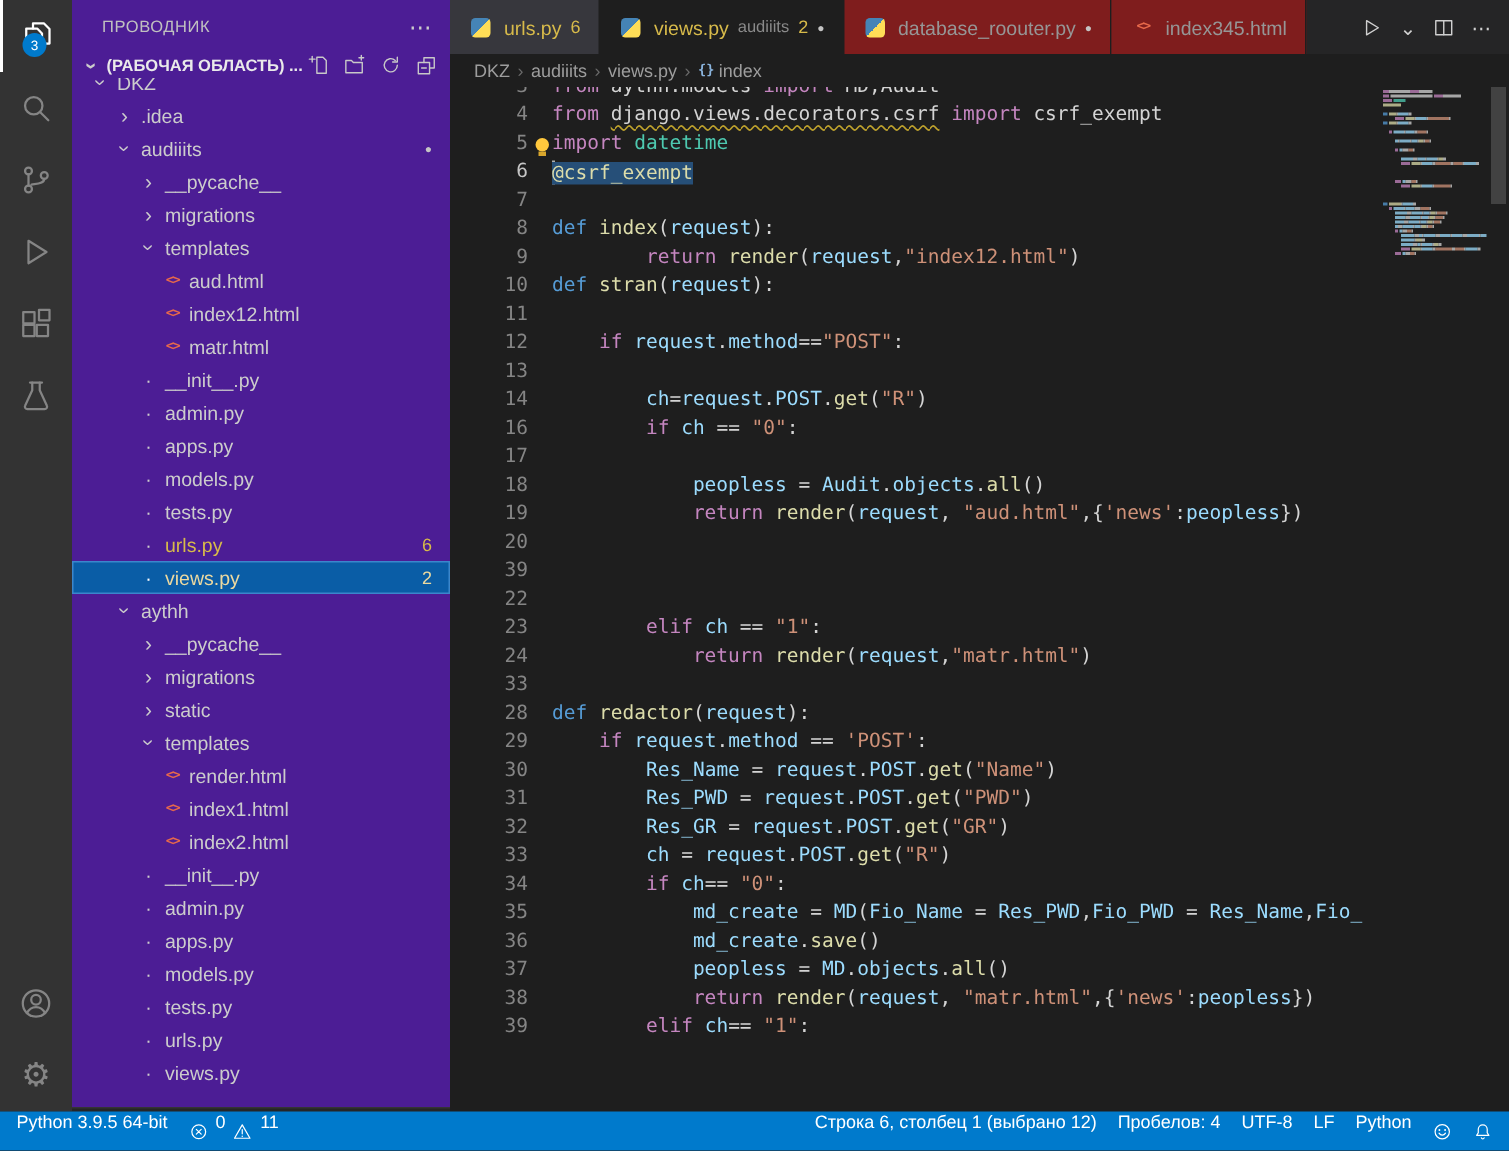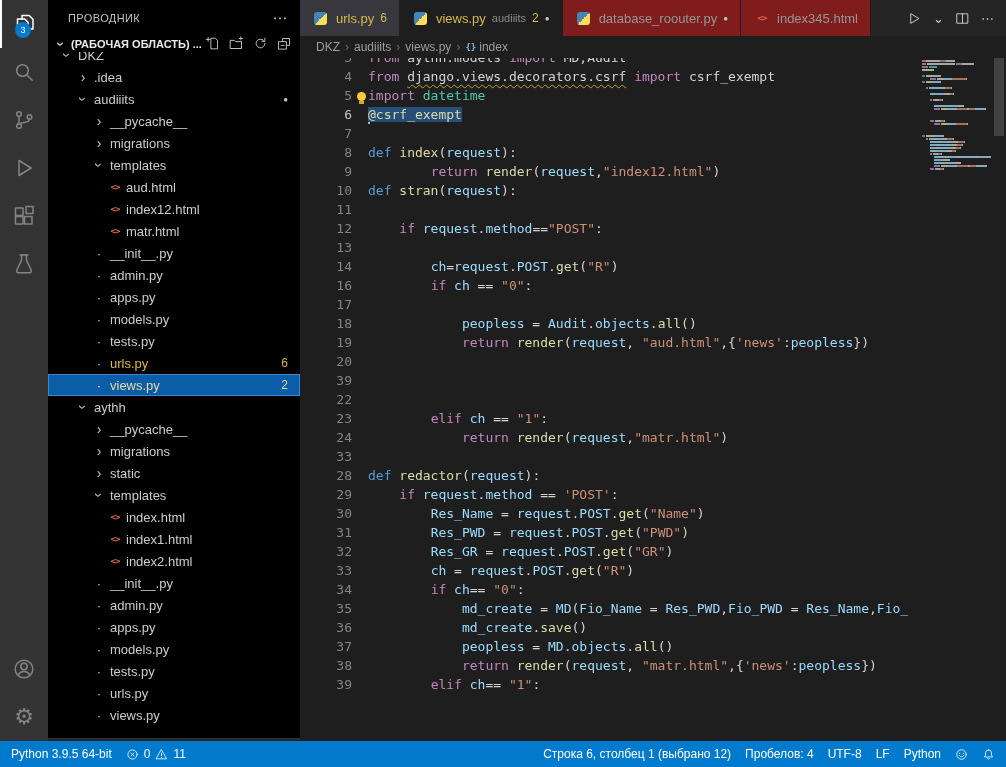--- a/index.html
+++ b/index.html
@@ -14,21 +14,21 @@
   .ab-item{width:48px;height:48px;display:flex;align-items:center;justify-content:center;
     color:#858585;position:relative;cursor:pointer}
   .ab-item.active{color:#ffffff;border-left:2px solid #ffffff}
   .ab-item svg{width:24px;height:24px}
   .ab-item .txtic{font-size:22px;line-height:1}
   .ab-badge{position:absolute;left:13px;top:22px;width:16px;height:16px;border-radius:50%;
     background:#007acc;color:#fff;font-size:9px;display:flex;align-items:center;justify-content:center}
   .ab-bottom{position:absolute;bottom:0;left:0;width:48px}
 
   
-  .sidebar{position:absolute;left:48px;top:0;bottom:14px;width:252px;background:#000000;overflow:hidden}
+  .sidebar{position:absolute;left:48px;top:0;bottom:14px;width:252px;background:#4c1d95;overflow:hidden}
   .sb-title{height:35px;display:flex;align-items:center;padding:0 12px 0 20px;font-size:11px;
     letter-spacing:.4px;color:#c0c0c0}
   .sb-more{margin-left:auto;color:#cccccc;font-size:15px;cursor:pointer}
   .ws-header{position:absolute;top:35px;left:0;right:0;height:17px;display:flex;align-items:center;
     padding:0 8px 0 4px;font-weight:700;font-size:11px;color:#eaeaea;cursor:pointer}
   .ws-label{white-space:nowrap;overflow:hidden;margin-left:1px}
   .ws-actions{margin-left:auto;display:flex;gap:9px;color:#c8c8c8}
   .ws-actions svg{width:13px;height:13px}
   .tree-viewport{position:absolute;top:52px;bottom:15px;left:0;right:0;overflow:hidden}
   .tree-inner{margin-top:-8px}
@@ -91,21 +91,21 @@
   .minimap{position:absolute;top:58px;right:14px;width:72px;bottom:0;background:#1e1e1e;z-index:5;
     padding:2px 0 0 2px;cursor:pointer}
   .mm-line{height:3px;display:flex}
   .mm-line span{display:block;height:2px;opacity:.75}
   .scrollbar{position:absolute;top:58px;right:0;width:14px;bottom:0;background:#1e1e1e;z-index:5}
   .sb-thumb{position:absolute;top:0;left:2px;width:10px;height:78px;background:rgba(121,121,121,.4);cursor:pointer}
 
   
   .status-bar{position:absolute;left:0;right:0;bottom:0;height:26px;background:#007acc;display:flex;
     align-items:center;color:#ffffff;font-size:12px;padding:0 4px;z-index:10}
-  .st-item{display:flex;align-items:center;gap:5px;padding:0 7px;height:100%;cursor:pointer;white-space:nowrap}
+  .st-item{display:flex;gap:5px;padding:0 7px;height:100%;cursor:pointer;white-space:nowrap}
   .st-item svg{width:13px;height:13px}
   #status-right{margin-left:auto;display:flex;height:100%}
 </style>
 </head>
 <body>
 
 <div class="app">
   <div class="activity-bar" id="activity-bar">
       <div class="ab-item active">
         <span class="icon">
@@ -328,21 +328,21 @@
             <span class="tree-label">static</span>
           </div>
           <div class="tree-row" style="padding-left: 42px;">
             <span class="icon chev exp">
               <span class="g">›</span>
             </span>
             <span class="tree-label">templates</span>
           </div>
           <div class="tree-row" style="padding-left: 58px;">
             <span class="icon ic-html">&lt;&gt;</span>
-            <span class="tree-label">index.html</span>
+            <span class="tree-label">render.html</span>
           </div>
           <div class="tree-row" style="padding-left: 58px;">
             <span class="icon ic-html">&lt;&gt;</span>
             <span class="tree-label">index1.html</span>
           </div>
           <div class="tree-row" style="padding-left: 58px;">
             <span class="icon ic-html">&lt;&gt;</span>
             <span class="tree-label">index2.html</span>
           </div>
           <div class="tree-row" style="padding-left: 42px;">

